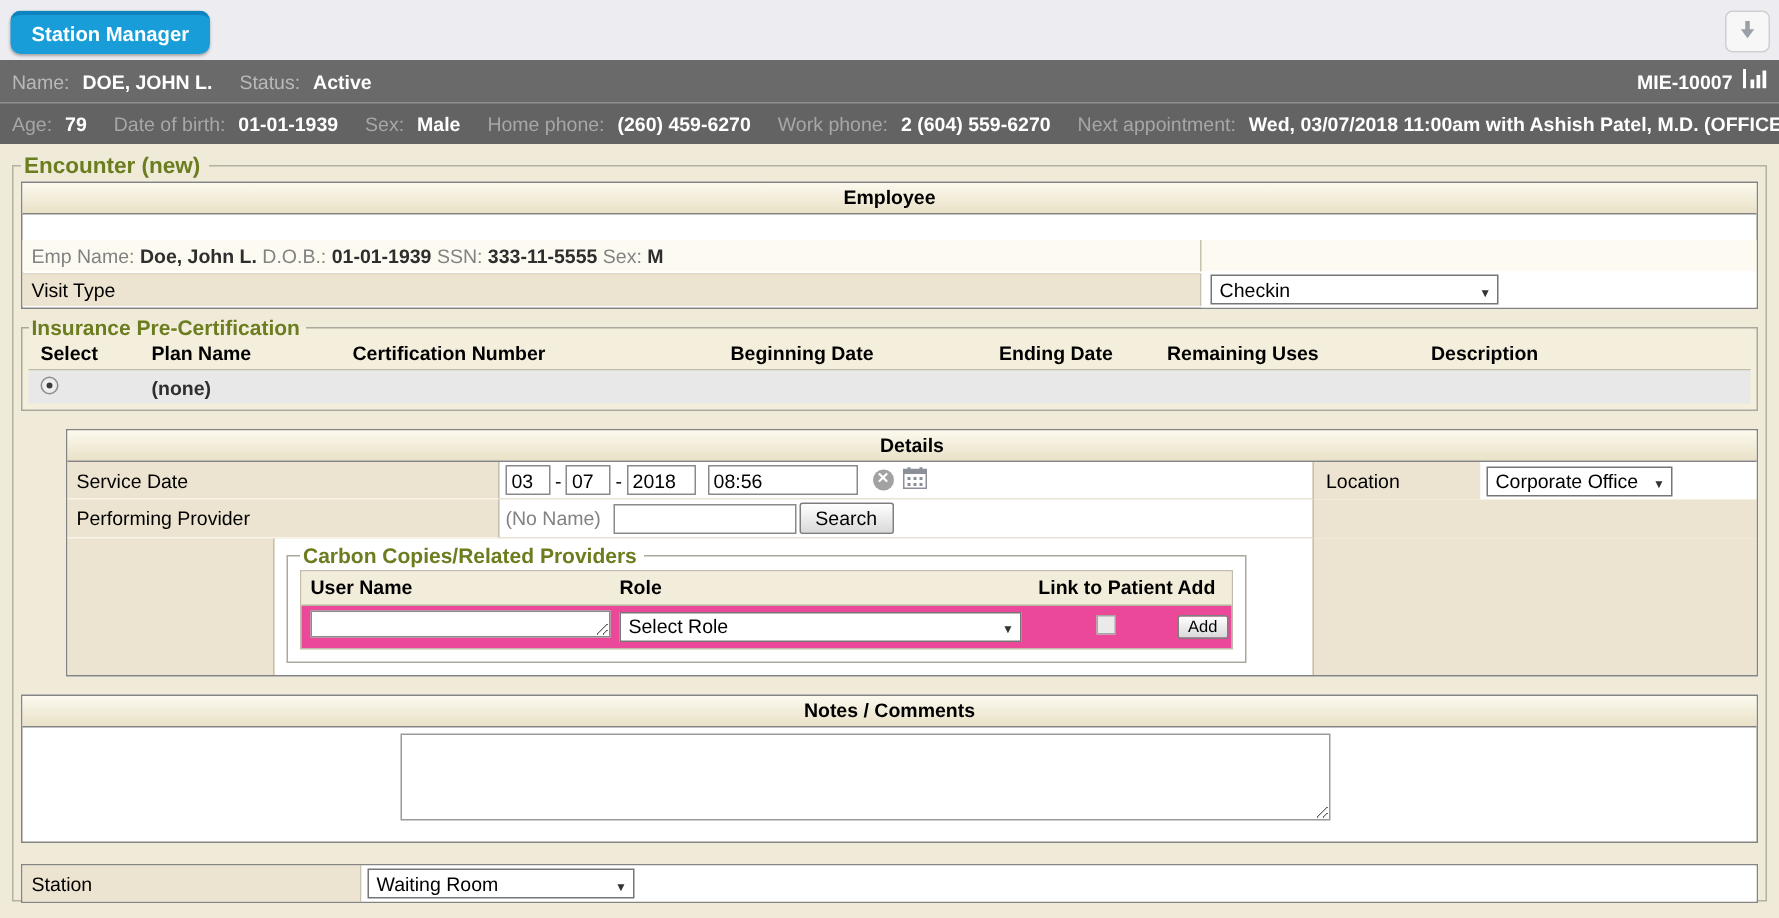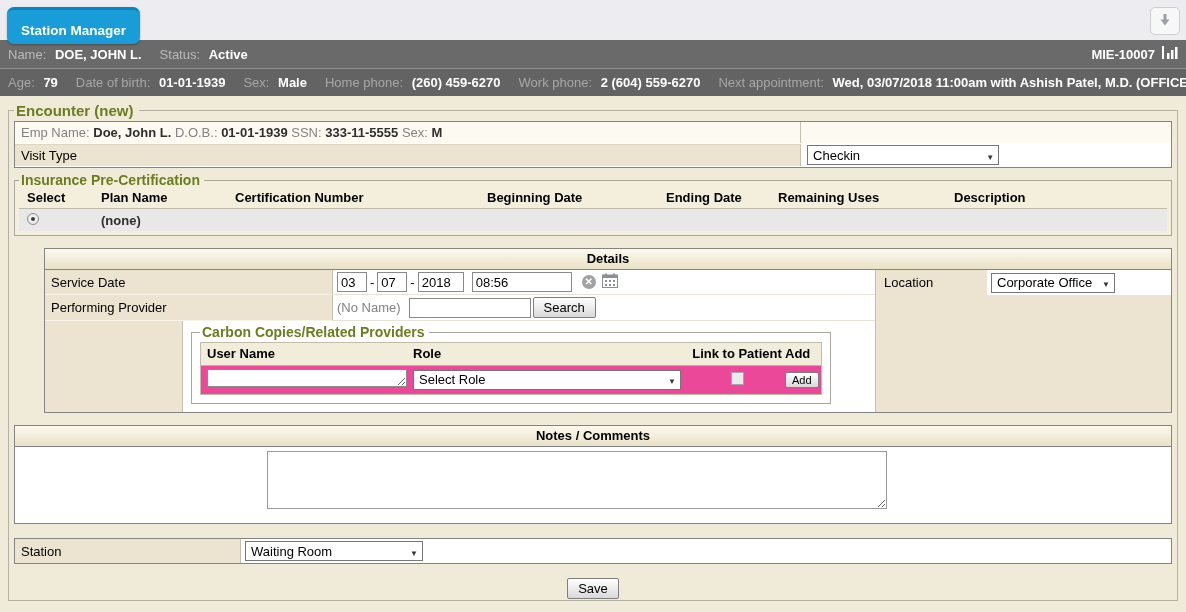--- a/index.html
+++ b/index.html
@@ -1,21 +1,21 @@
 <!DOCTYPE html>
 <html><head>
 <meta charset="utf-8">
 <style>
   * { box-sizing: border-box; margin: 0; padding: 0; }
   html,body { width:1186px; height:612px; overflow:hidden; }
   body { font-family:"Liberation Sans", sans-serif; font-size:13px; background:#f0ebd9; }
 
   
   .topband { height:40px; background:#ededf1; position:relative; }
-  .sm-tab { display:inline-block; margin:7px 0 0 7px; padding:13px 14px 6px; background:#189dd9;
+  .sm-tab { display:inline-block; margin:7px 0 0 7px; padding:5px 14px 6px; background:#189dd9;
             border:0; border-top:3px solid #0d84c0; border-radius:7px; color:#fff; font-weight:bold;
             font-size:13.5px; box-shadow:0 1px 2px rgba(0,0,0,.3); cursor:pointer; }
   .dl-btn { position:absolute; right:6px; top:7px; width:30px; height:28px; background:#f7f7f7;
             border:1px solid #cfcfcf; border-radius:5px; display:flex; align-items:center; justify-content:center; }
 
   
   .bar { display:flex; align-items:center; padding:12px 8px; color:#fff; }
   .bar1 { height:28px; background:#6a6a6a; }
   .bar2 { height:28px; background:#636363; border-top:1px solid #8f8f8f; }
   .bar .lbl { color:#b9b9b9; margin-right:5px; }
@@ -29,21 +29,21 @@
   fieldset.enc { border:1px solid #b3b1a4; padding:2px 5px 8px 5px; height:499px; }
   fieldset.enc > legend, .green-legend { color:#6b7d1f; font-weight:bold; font-size:15px; padding:0 5px 0 2px; }
 
   .block { background:#fff; border:1px solid #848484; }
   .band { background:linear-gradient(#fcf9ee,#e9e1c7); border-bottom:1px solid #848484;
           text-align:center; font-weight:bold; padding:2px 0 3px; }
   .beige { background:#ece4d0; }
   .row { display:flex; align-items:center; }
 
   
-  .emp-row1 { background:#fdfbf1; }
+  .emp-row1 { background:#fdfbf1;margin-top:17px; }
   .emp-row1 .c1 { width:68%; padding:3px 6px; border-right:1px solid #c6c0ae; }
   .emp-row1 .c2 { flex:1; }
   .emp-row2 .c1 { width:68%; padding:3px 6px; border-right:1px solid #c6c0ae; border-top:1px solid #ddd6c3; }
   .emp-row2 .c2 { flex:1; padding:2px 0 2px 6px; background:#fff; }
   .glbl { color:#828282; }
   .gval { font-weight:bold; color:#2e2e2e; }
 
   
   .sel { display:inline-flex; align-items:center; justify-content:space-between; background:#fff;
          border:1px solid #767676; height:20px; padding:0 4px 0 5px; cursor:pointer; }
@@ -166,20 +166,21 @@
     <span class="lbl">Next appointment:</span>
     <span class="val">Wed, 03/07/2018 11:00am with Ashish Patel, M.D. (OFFICE), Stuff</span>
   </span>
 </div>
 
 <div class="content">
   <fieldset class="enc">
     <legend>Encounter (new)</legend>
 
     <div class="block">
+      <div class="band">Employee</div>
       <div class="row emp-row1">
         <div class="c1">
           <span class="glbl">Emp Name:</span>
           <span class="gval">Doe, John L.</span>
           <span class="glbl">D.O.B.:</span>
           <span class="gval">01-01-1939</span>
           <span class="glbl">SSN:</span>
           <span class="gval">333-11-5555</span>
           <span class="glbl">Sex:</span>
           <span class="gval">M</span>

